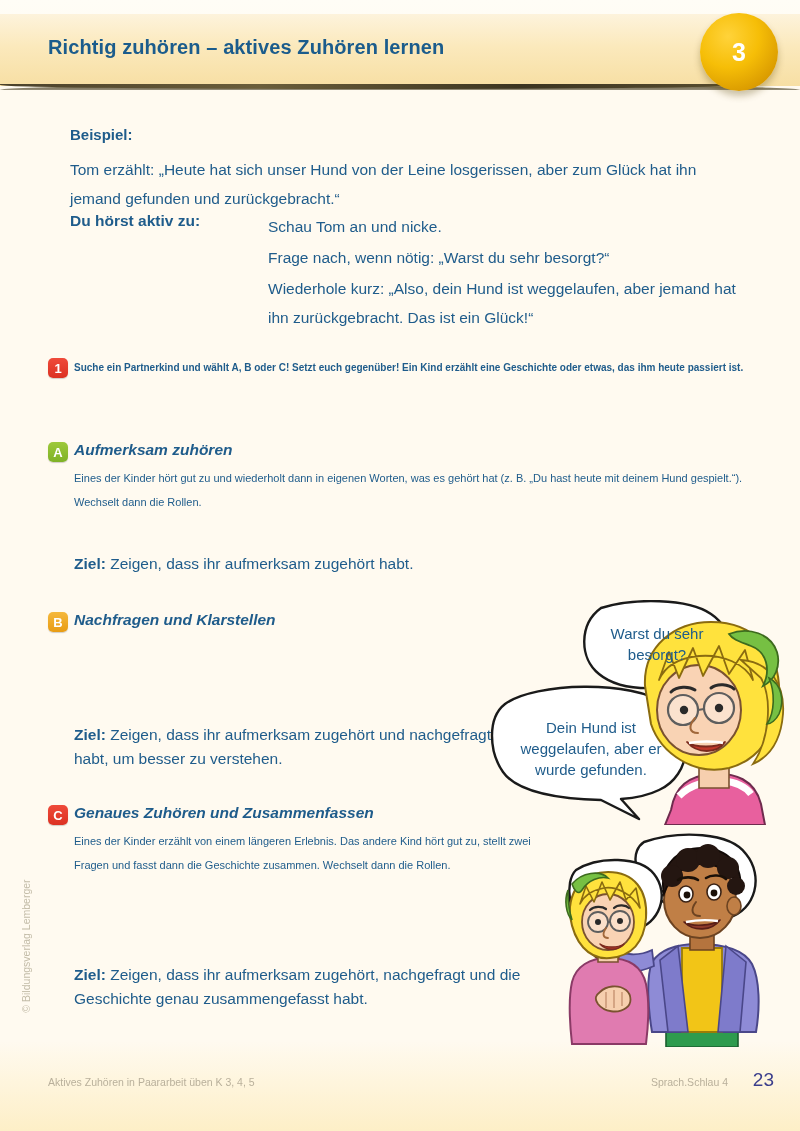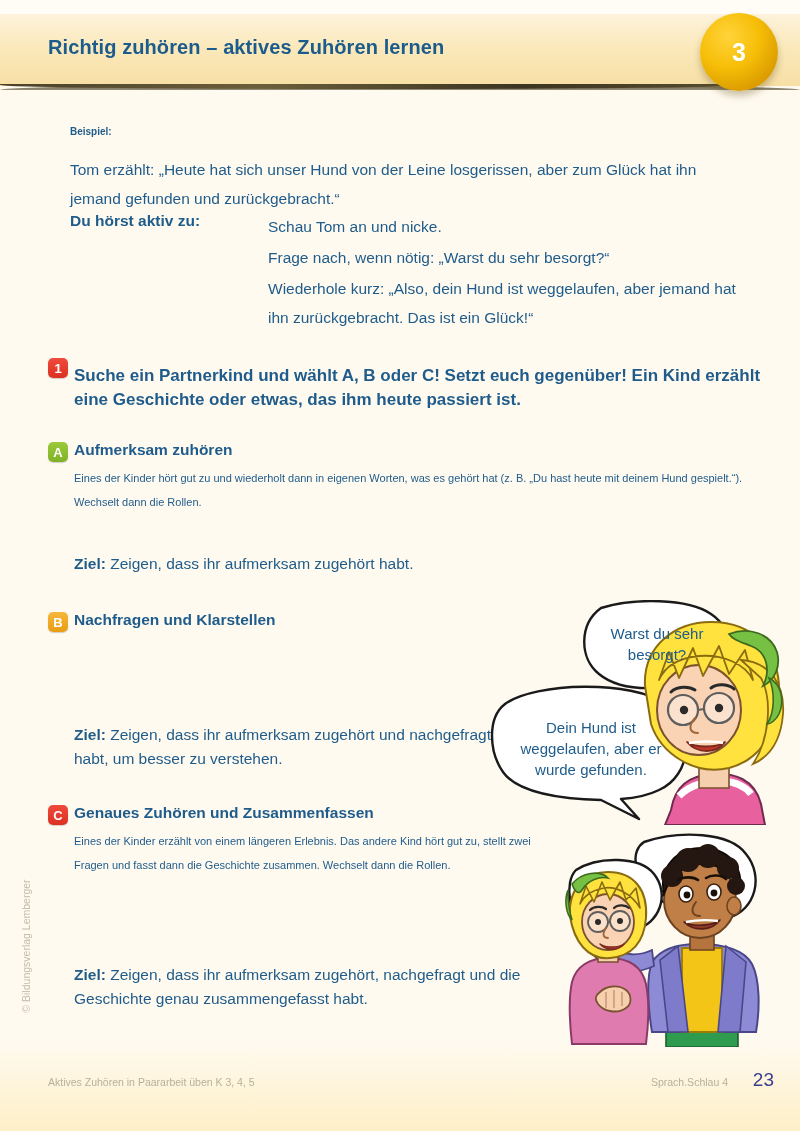--- a/index.html
+++ b/index.html
@@ -39,47 +39,47 @@
     background:radial-gradient(circle at 36% 30%,#FFD33A 0%,#F6BE07 42%,#D99A00 78%,#B47E00 100%);
     box-shadow:0 5px 7px rgba(90,70,10,.32);
   }
   .page-badge span{
     position:absolute;left:0;top:0;width:100%;height:100%;
     display:flex;align-items:center;justify-content:center;
     color:#fff;font-size:25px;font-weight:bold;
   }
   .b{font-weight:bold;}
 
-  .beispiel-label{position:absolute;left:70px;top:126px;font-size:10px;font-weight:bold;}
+  .beispiel-label{position:absolute;left:70px;top:126px;font-size:15px;font-weight:bold;}
   .tom-block{position:absolute;left:70px;top:155px;width:680px;font-size:15.5px;line-height:29px;}
   .duhoerst{position:absolute;left:70px;top:212px;font-size:15.5px;font-weight:bold;}
   .reply-list{position:absolute;left:268px;top:212px;width:490px;font-size:15.5px;line-height:29px;}
   .reply-list div{margin-bottom:2px;}
 
   
   .badge{
     position:absolute;width:20px;height:20px;border-radius:5px;
     color:#fff;font-size:13px;font-weight:bold;
     display:flex;align-items:center;justify-content:center;
     box-shadow:0 1px 1px rgba(0,0,0,.18);
   }
   .badge.red{background:linear-gradient(180deg,#EF4A3A,#DC3122);}
   .badge.green{background:linear-gradient(180deg,#9DC93B,#7FB227);}
   .badge.orange{background:linear-gradient(180deg,#F5B83C,#E89C14);}
 
   .task1-badge{left:48px;top:358px;}
   .task1-text{position:absolute;left:74px;top:356px;width:690px;
-              font-size:17px;font-weight:bold;line-height:24px;margin-top:8px;}
+              font-size:10px;font-weight:bold;line-height:24px;}
 
   
   .sec-badge-a{left:48px;top:442px;}
   .sec-badge-b{left:48px;top:612px;}
   .sec-badge-c{left:48px;top:805px;}
 
-  .sec-title{position:absolute;font-size:15.5px;font-weight:bold;}
+  .sec-title{position:absolute;font-size:15.5px;font-weight:bold;font-style:italic;}
   .sec-body{position:absolute;font-size:11px;line-height:24px;}
   .sec-goal{position:absolute;font-size:15.5px;line-height:24px;}
 
   .a-title{left:74px;top:441px;}
   .a-body{left:74px;top:466px;width:680px;}
   .a-goal{left:74px;top:552px;width:680px;}
 
   .b-title{left:74px;top:611px;}
   .b-body{left:74px;top:636px;width:420px;}
   .b-goal{left:74px;top:723px;width:440px;}

